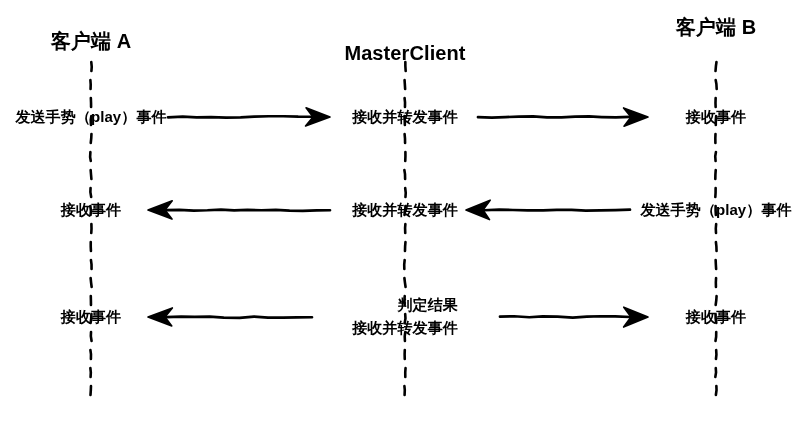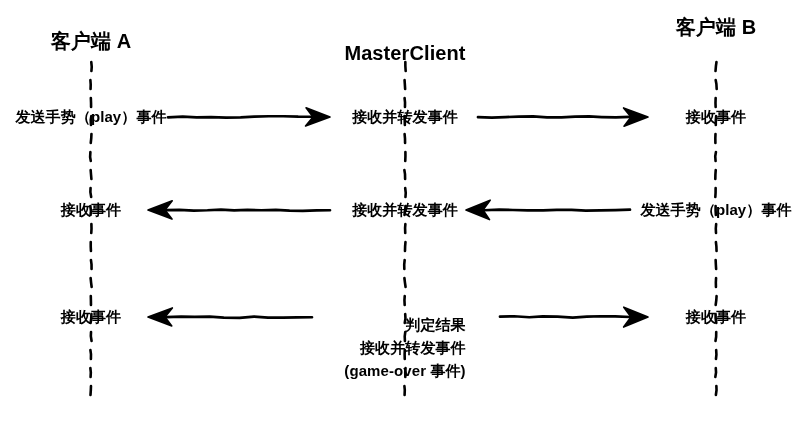--- a/index.html
+++ b/index.html
@@ -151,17 +151,17 @@
       <div class="txt hdr" style="left: 91px; top: 42px;"><div>客户端 A</div></div>
       <div class="txt hdr" style="left: 405px; top: 42px; margin-top: 12px;"><div>MasterClient</div></div>
       <div class="txt hdr" style="left: 716px; top: 28px;"><div>客户端 B</div></div>
       <div class="txt msg" style="left: 91px; top: 117px;"><div>发送手势（play）事件</div></div>
       <div class="txt msg" style="left: 405px; top: 117px;"><div>接收并转发事件</div></div>
       <div class="txt msg" style="left: 716px; top: 117px;"><div>接收事件</div></div>
       <div class="txt msg" style="left: 91px; top: 210px;"><div>接收事件</div></div>
       <div class="txt msg" style="left: 405px; top: 210px;"><div>接收并转发事件</div></div>
       <div class="txt msg" style="left: 716px; top: 210px;"><div>发送手势（play）事件</div></div>
       <div class="txt msg" style="left: 91px; top: 317px;"><div>接收事件</div></div>
-      <div class="txt msg multiline" style="left: 405px; top: 317px; margin-top: 31px;"><div>判定结果</div><div>接收并转发事件</div><div>(game-over 事件)</div></div>
+      <div class="txt msg multiline" style="left: 405px; top: 317px;"><div>判定结果</div><div>接收并转发事件</div></div>
       <div class="txt msg" style="left: 716px; top: 317px;"><div>接收事件</div></div>
     </div>
 
 </div>
 
 </body></html>

